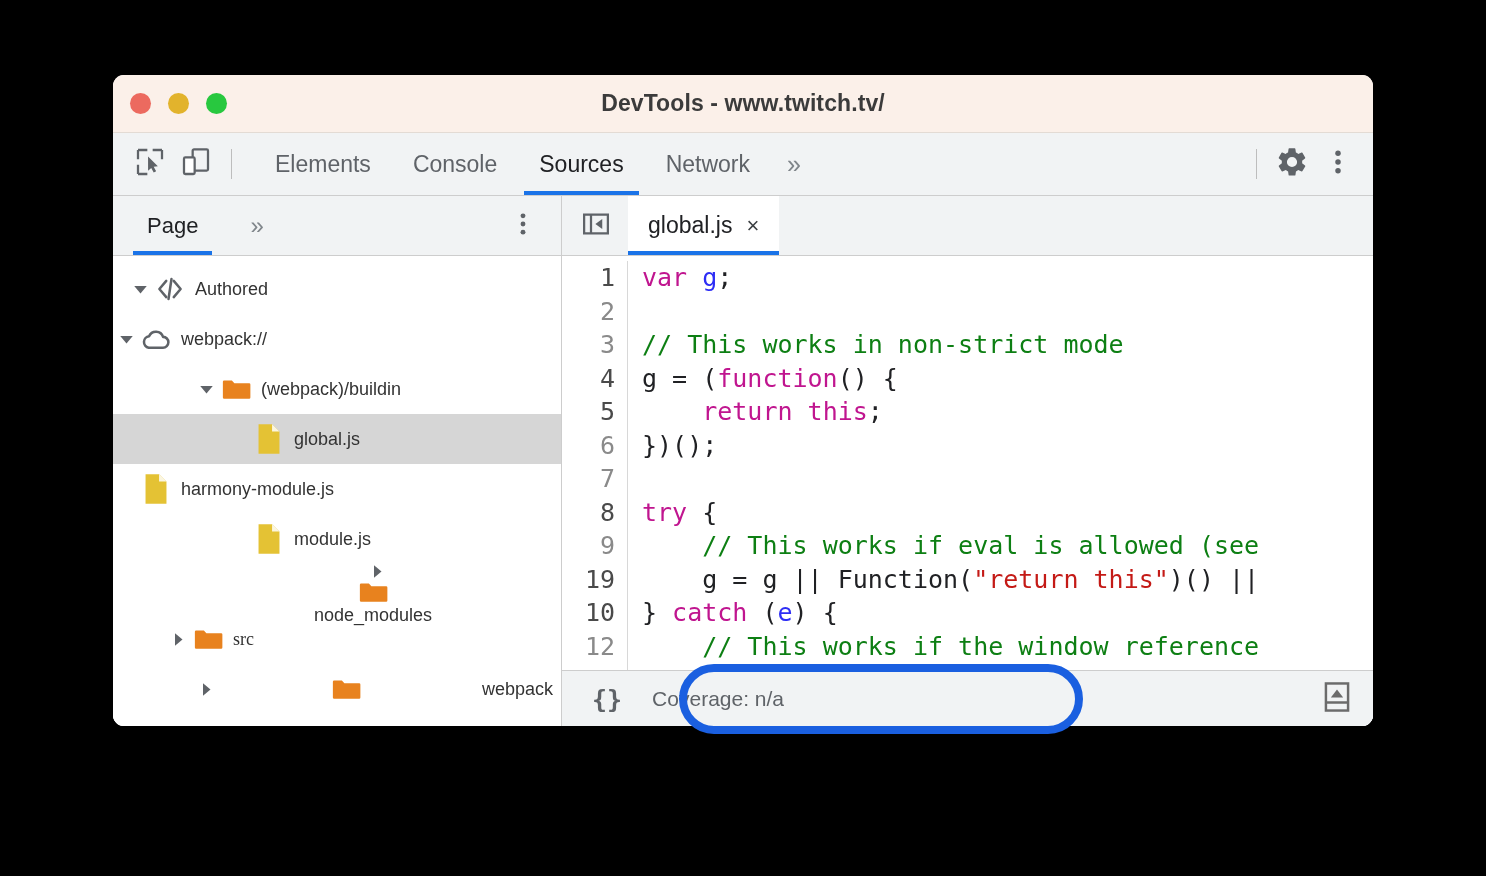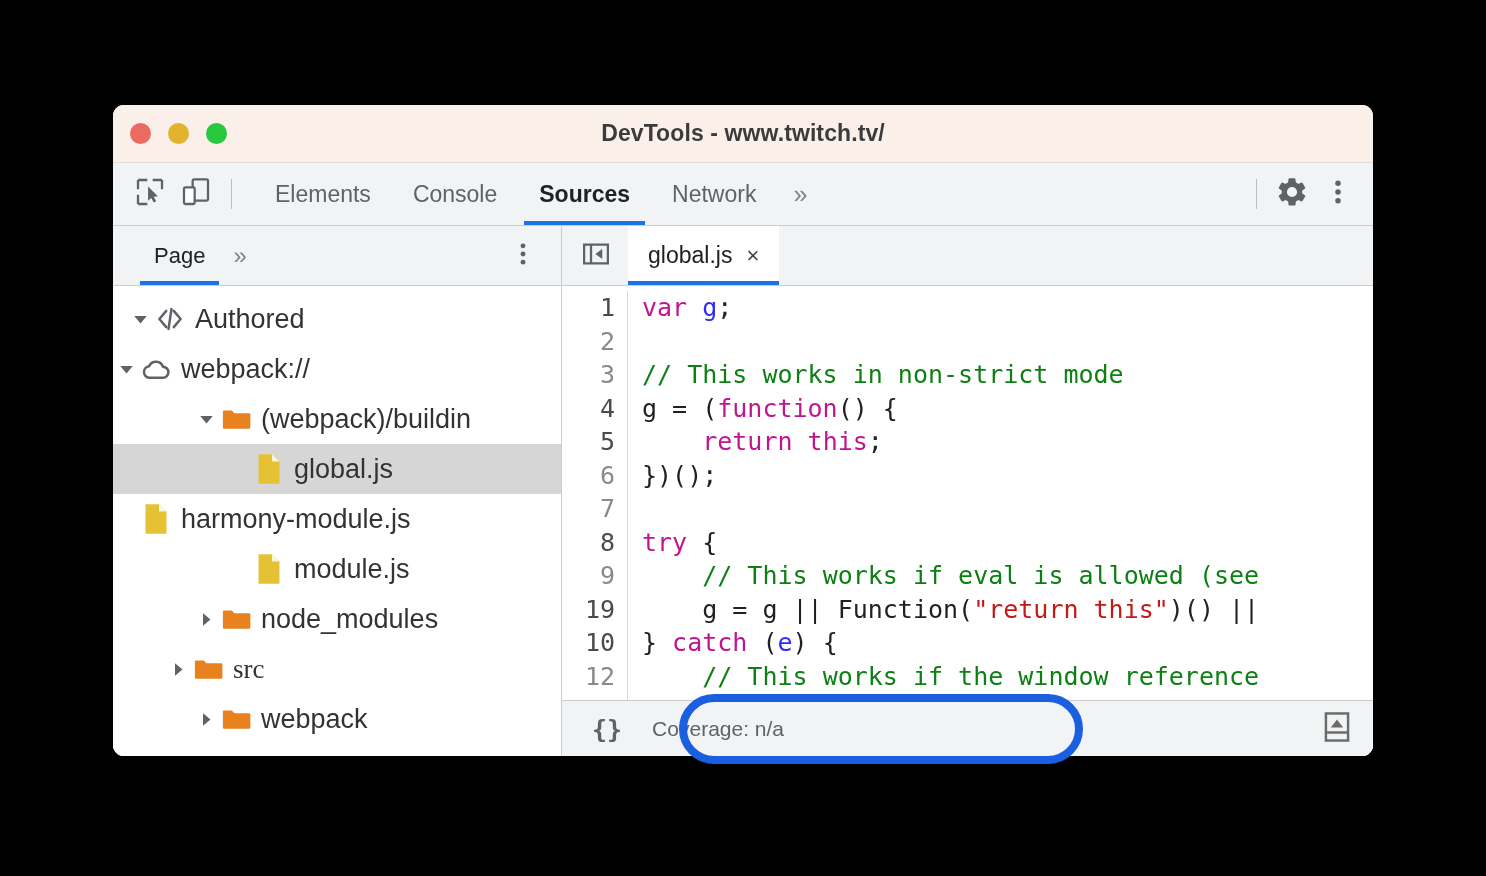--- a/index.html
+++ b/index.html
@@ -14,21 +14,20 @@
   body {
     font-family: "Liberation Sans", sans-serif;
     -webkit-font-smoothing: antialiased;
   }
 
   #canvas {
     position: relative;
     width: 1486px;
     height: 644px;
     background: #000000;
-    margin-top: 30px;
   }
 
   
   #window {
     position: absolute;
     left: 113px;
     top: 75px;
     width: 1260px;
     height: 651px;
     background: #ffffff;
@@ -104,21 +103,20 @@
     display: flex;
     align-items: center;
     padding: 0 21px;
     font-size: 23px;
     color: #5f6368;
     cursor: pointer;
     white-space: nowrap;
   }
   .panel-tab.active {
     color: #202124;
-    font-weight: bold;
   }
   .panel-tab.active::after {
     content: "";
     position: absolute;
     left: 6px;
     right: 6px;
     bottom: 0;
     height: 4px;
     background: #1a73e8;
   }
@@ -150,21 +148,22 @@
     flex-direction: column;
     background: #ffffff;
   }
   #nav-header {
     position: relative;
     height: 59px;
     background: #f1f3f4;
     border-bottom: 1px solid #cdcdcd;
     display: flex;
     align-items: center;
-    padding-left: 27px;
+    padding-left: 20px;
+    gap: 24px;
   }
   .nav-tab {
     position: relative;
     height: 59px;
     display: flex;
     align-items: center;
     padding: 0 14px;
     font-size: 22px;
     color: #202124;
     cursor: pointer;
@@ -192,21 +191,21 @@
 
   #file-tree {
     flex: 1;
     padding-top: 8px;
     overflow: hidden;
   }
   .tree-row {
     display: flex;
     align-items: center;
     height: 50px;
-    font-size: 27px;
+    font-size: 18px;
     color: #333333;
     cursor: pointer;
     white-space: nowrap;
   }
   .tree-row.selected {
     background: #d6d6d6;
   }
   .twisty {
     width: 26px;
     min-width: 26px;
@@ -536,21 +535,21 @@
             <div class="tree-row" style="padding-left: 113px;">
               <span class="twisty spacer"></span>
               <span class="tree-icon">
                 <svg width="26" height="32" viewBox="0 0 20 26">
                   <path d="M1.5 1 h11 L18.5 7 v18 h-17 Z" fill="#e4c234"></path>
                   <path d="M12.5 1 L18.5 7 h-6 Z" fill="#ffffff" opacity="0.85"></path>
                 </svg>
               </span>
               <span class="tree-label">module.js</span>
             </div>
-            <div class="tree-row" style="padding-left: 80px;">
+            <div class="tree-row" style="padding-left: 80px; flex-direction: column;">
               <span class="twisty">
                 <svg width="15" height="15" viewBox="0 0 12 12">
                   <path d="M3.2 1 L3.2 11 L9.2 6 Z" fill="#5f6368"></path>
                 </svg>
               </span>
               <span class="tree-icon">
                 <svg width="30" height="26" viewBox="0 0 24 20">
                   <path d="M1.5 4.2 a1 1 0 0 1 1-1 h6.2 l2 2.2 h11.8 a1 1 0 0 1 1 1 v10.4 a1 1 0 0 1-1 1 h-20 a1 1 0 0 1-1-1 Z" fill="#e8821e"></path>
                 </svg>
               </span>
@@ -562,21 +561,21 @@
                   <path d="M3.2 1 L3.2 11 L9.2 6 Z" fill="#5f6368"></path>
                 </svg>
               </span>
               <span class="tree-icon">
                 <svg width="30" height="26" viewBox="0 0 24 20">
                   <path d="M1.5 4.2 a1 1 0 0 1 1-1 h6.2 l2 2.2 h11.8 a1 1 0 0 1 1 1 v10.4 a1 1 0 0 1-1 1 h-20 a1 1 0 0 1-1-1 Z" fill="#e8821e"></path>
                 </svg>
               </span>
               <span class="tree-label">src</span>
             </div>
-            <div class="tree-row" style="padding-left: 80px;">
+            <div class="tree-row" style="padding-left: 80px; justify-content: space-between;">
               <span class="twisty">
                 <svg width="15" height="15" viewBox="0 0 12 12">
                   <path d="M3.2 1 L3.2 11 L9.2 6 Z" fill="#5f6368"></path>
                 </svg>
               </span>
               <span class="tree-icon">
                 <svg width="30" height="26" viewBox="0 0 24 20">
                   <path d="M1.5 4.2 a1 1 0 0 1 1-1 h6.2 l2 2.2 h11.8 a1 1 0 0 1 1 1 v10.4 a1 1 0 0 1-1 1 h-20 a1 1 0 0 1-1-1 Z" fill="#e8821e"></path>
                 </svg>
               </span>

